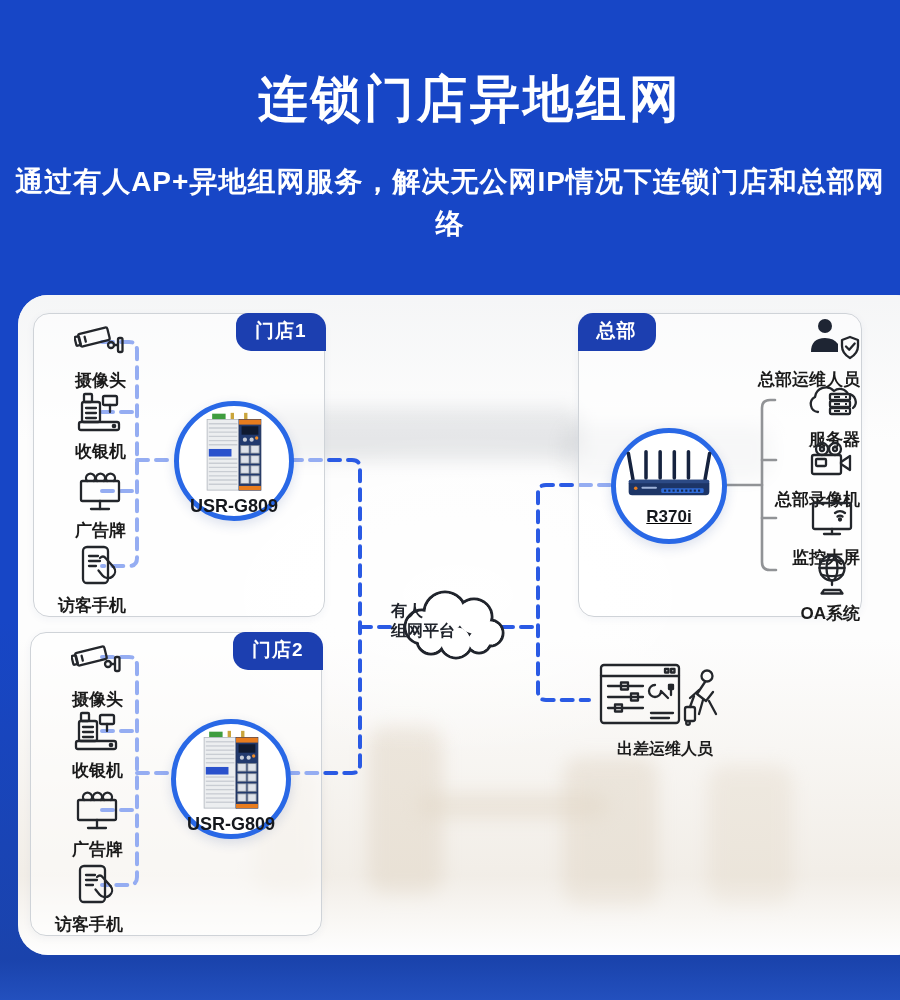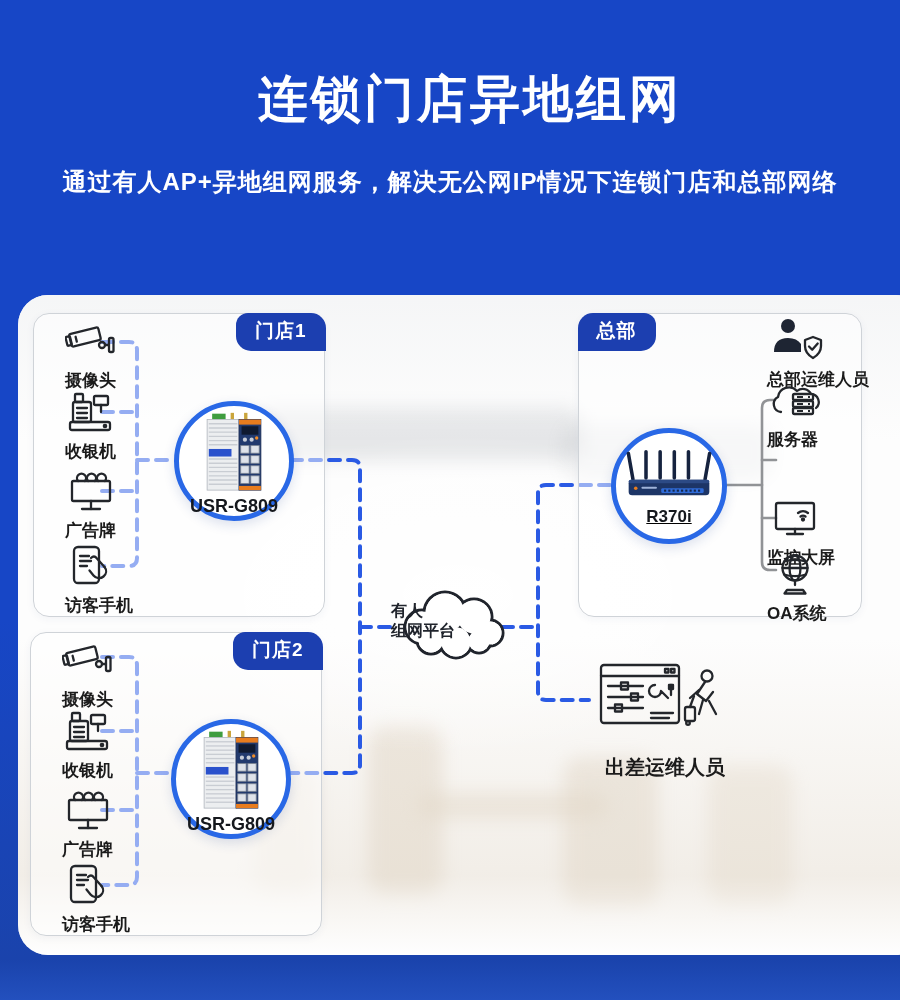--- a/index.html
+++ b/index.html
@@ -4,21 +4,21 @@
 <style>
   html,body{margin:0;padding:0;}
   body{
     width:900px;height:1000px;overflow:hidden;position:relative;
     font-family:"Liberation Sans","DejaVu Sans",sans-serif;
     background:linear-gradient(180deg,#1746C6 0%,#1746C6 62%,#1A43AC 96%,#2350BE 100%);
   }
   
   .hero{position:absolute;top:0;left:0;width:900px;text-align:center;color:#fff;}
   .hero h1{margin:66px 0 28px;font-size:50px;letter-spacing:3px;font-weight:800;padding-left:40px;}
-  .hero p{margin:15px;font-size:24px;font-weight:700;line-height:42px;letter-spacing:1px;}
+  .hero p{margin:15px;font-size:28px;font-weight:700;line-height:42px;letter-spacing:1px;}
   
   .panel{
     position:absolute;left:18px;top:295px;width:864px;height:660px;
     background:#fdfdfd;border-radius:30px;overflow:hidden;padding-left:44px;
   }
   .photo{position:absolute;inset:0;}
   .photo .blob{position:absolute;border-radius:18px;filter:blur(9px);}
   .photo .wash{position:absolute;inset:0;
     background:
       radial-gradient(420px 230px at 440px 300px, rgba(255,255,255,.92), rgba(255,255,255,0) 70%),
@@ -32,38 +32,38 @@
     position:absolute;background:rgba(255,255,255,.5);
     border:1.5px solid #cfd3d8;border-radius:16px;
     box-shadow:0 2px 8px rgba(40,60,110,.05);
   }
   .tab{
     position:absolute;top:-1.5px;padding:5px 19px 7px;color:#fff;
     font-size:19px;font-weight:700;background:#1C3FB0;letter-spacing:1px;
   }
   .tab.right{right:-1.5px;border-radius:12px 15px 0 15px;}
   .tab.left{left:-1.5px;border-radius:15px 12px 15px 0;}
-  .node{position:absolute;text-align:left;color:#1b1b1b;margin-left:23px;}
+  .node{position:absolute;text-align:right;color:#1b1b1b;}
   .node .lbl{font-size:17px;font-weight:600;margin-top:2px;white-space:nowrap;}
   .icon-line{stroke:#23262B;stroke-width:2.3;fill:none;stroke-linecap:round;stroke-linejoin:round;}
   
   .ring{
     position:absolute;background:#fff;border:5px solid #2968E6;border-radius:50%;
     box-shadow:0 4px 12px rgba(30,60,140,.15);text-align:center;
   }
   .ring .dev-lbl{font-weight:700;color:#15181d;}
   
   .cloud{position:absolute;left:373px;top:288px;width:118px;height:82px;}
   .cloud .txt{
     position:absolute;left:0;top:18px;width:118px;
     font-size:16px;font-weight:700;color:#20242C;line-height:20px;
   }
   
   .traveler{position:absolute;left:552px;top:368px;width:190px;text-align:center;color:#1b1b1b;}
-  .traveler .lbl{font-size:20px;font-weight:600;margin-top:19px;}
+  .traveler .lbl{font-size:16px;font-weight:600;margin-top:4px;}
 </style>
 </head>
 <body>
 
 <div class="hero">
   <h1>连锁门店异地组网</h1>
   <p>通过有人AP+异地组网服务，解决无公网IP情况下连锁门店和总部网络</p>
 </div>
 
 <div class="panel">
@@ -350,20 +350,34 @@
     <div class="node" style="left:165px;top:2px;width:116px;">
       <svg width="56" height="46" viewBox="0 0 56 46">
         <circle cx="21" cy="10" r="7" fill="#1E2533"></circle>
         <path d="M7 36 q0-14 14-14 q9 0 13 6 l0 8 z" fill="#1E2533"></path>
         <path d="M38 24 l8-3 8 3 v6 c0 6.5-4.5 10-8 12 c-3.5-2-8-5.5-8-12 z" fill="#fff" class="icon-line"></path>
         <path d="M42 30.5 l3.2 3.2 5.5-6.2" class="icon-line"></path>
       </svg>
       <div class="lbl">总部运维人员</div>
     </div>
 
+    <div class="node" style="left:165px;top:126px;width:116px;">
+      <svg width="56" height="42" viewBox="0 0 56 42">
+        <g class="icon-line">
+          <circle cx="18" cy="9" r="6"></circle>
+            <circle cx="31" cy="9" r="6"></circle>
+          <circle cx="18" cy="9" r="2"></circle>
+            <circle cx="31" cy="9" r="2"></circle>
+          <rect x="8" y="15" width="29" height="19" rx="2"></rect>
+          <rect x="12" y="19" width="10" height="7" rx="1"></rect>
+          <path d="M37 22 l9-6 v14 l-9-6 z"></path>
+        </g>
+      </svg>
+      <div class="lbl">总部录像机</div>
+    </div>
 
     <div class="node" style="left:165px;top:184px;width:116px;">
       <svg width="56" height="42" viewBox="0 0 56 42">
         <g class="icon-line">
           <rect x="9" y="5" width="38" height="26" rx="2"></rect>
           <path d="M31 15 a8 8 0 0 1 10 0"></path>
           <path d="M33.5 18.5 a4.5 4.5 0 0 1 5 0"></path>
           <circle cx="36" cy="21.5" r="1" fill="#23262B"></circle>
           <line x1="28" y1="31" x2="28" y2="36"></line>
           <line x1="20" y1="36" x2="36" y2="36"></line>

